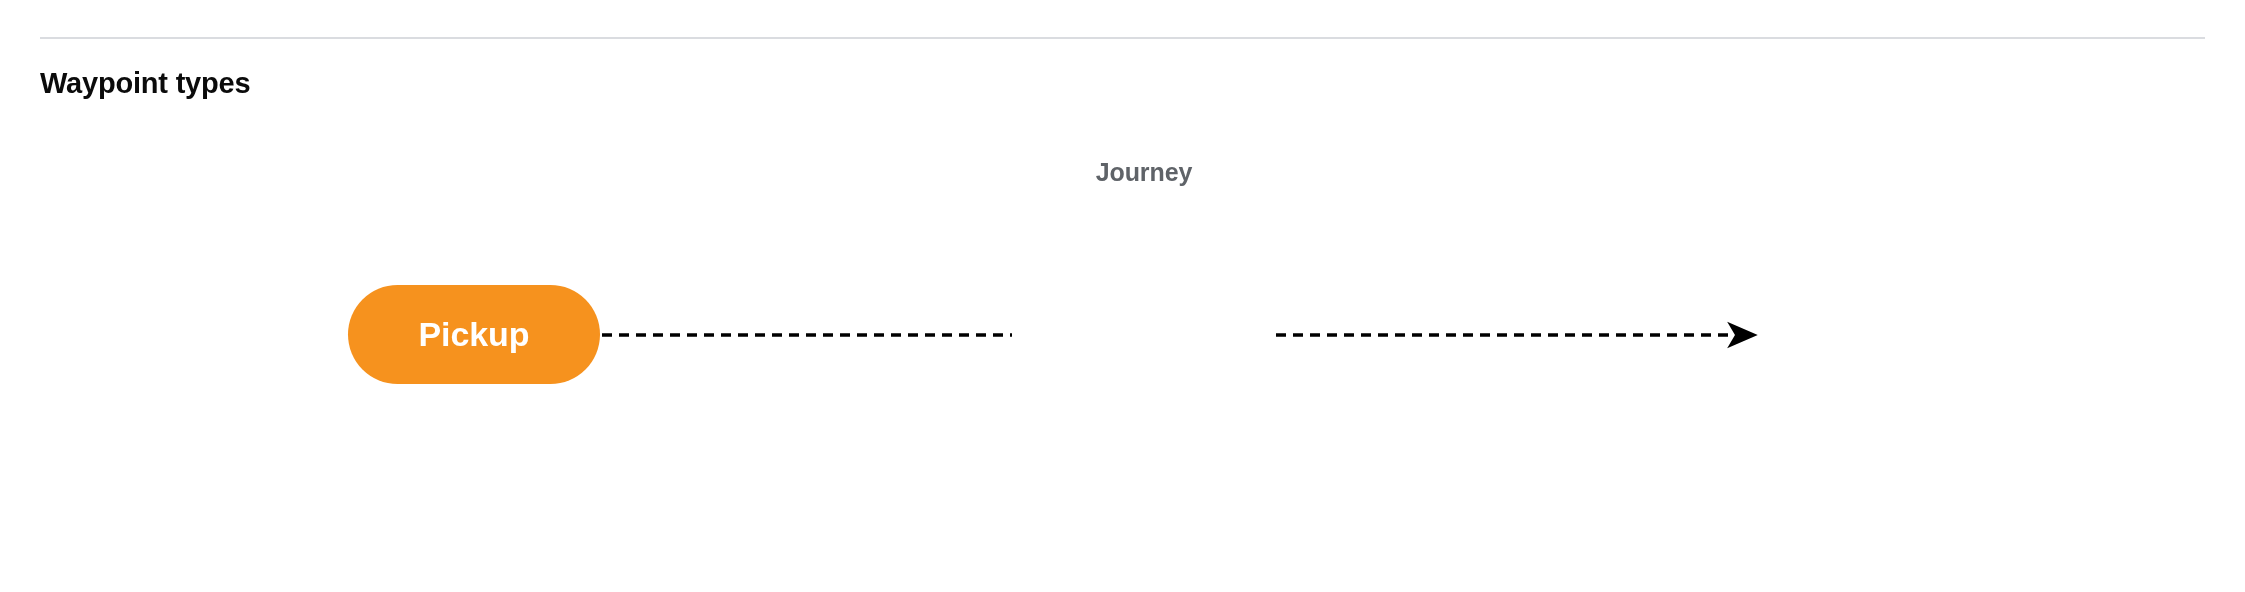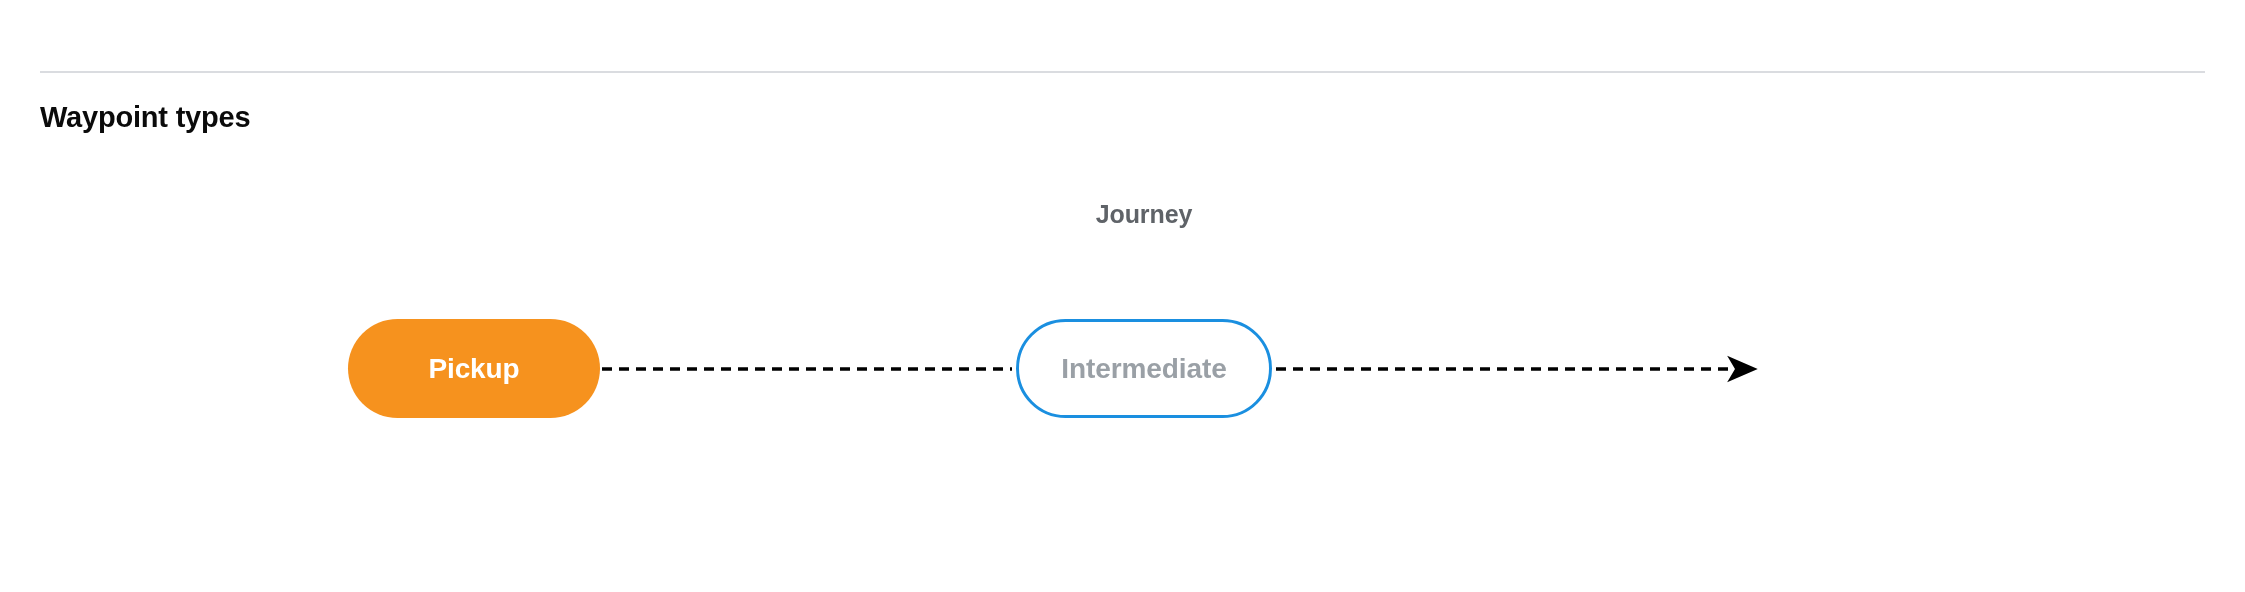--- a/index.html
+++ b/index.html
@@ -12,21 +12,20 @@
     font-family: "Liberation Sans", sans-serif;
     -webkit-font-smoothing: antialiased;
   }
 
   #page {
     position: relative;
     width: 2245px;
     height: 516px;
     background: #ffffff;
     overflow: hidden;
-    margin-top: 34px;
   }
 
   
   .divider {
     position: absolute;
     left: 40px;
     width: 2165px;
     height: 2px;
     background: #dadce0;
   }
@@ -50,42 +49,42 @@
   .diagram {
     position: absolute;
     left: 0;
     top: 0;
     width: 2245px;
     height: 592px;
   }
 
   .diagram-caption {
     position: absolute;
-    top: 166px;
+    top: 158px;
     left: 1016px;
     width: 256px;
     text-align: center;
     font-size: 25px;
     font-weight: bold;
     color: #5f6368;
     letter-spacing: -0.1px;
     white-space: nowrap;
   }
 
   
   .node {
     position: absolute;
     top: 285px;
     height: 99px;
     border-radius: 999px;
     display: flex;
     align-items: center;
     justify-content: center;
     box-sizing: border-box;
-    font-size: 28px;
+    font-size: 34px;
     font-weight: bold;
     letter-spacing: -0.1px;
     white-space: nowrap;
     user-select: none;
   }
 
   .node.terminal {
     background: #F6921E;
     color: #ffffff;
   }
@@ -133,22 +132,19 @@
 
       <line x1="602" y1="335" x2="1012" y2="335" stroke="#000000" stroke-width="3.4" stroke-dasharray="10 7" stroke-linecap="butt"></line>
 
       <line x1="1276" y1="335" x2="1753" y2="335" stroke="#000000" stroke-width="3.4" stroke-dasharray="10 7" stroke-linecap="butt" marker-end="url(#arrow-solid)"></line>
     </svg>
 
     <div id="node-pickup" class="node terminal">
       <span>Pickup</span>
     </div>
 
-    <div id="node-intermediate" class="node intermediate">
-      <span>Intermediate</span>
-    </div>
 
 
   </div>
 
   <div class="divider bottom"></div>
 
 </div>
 
 </body></html>

